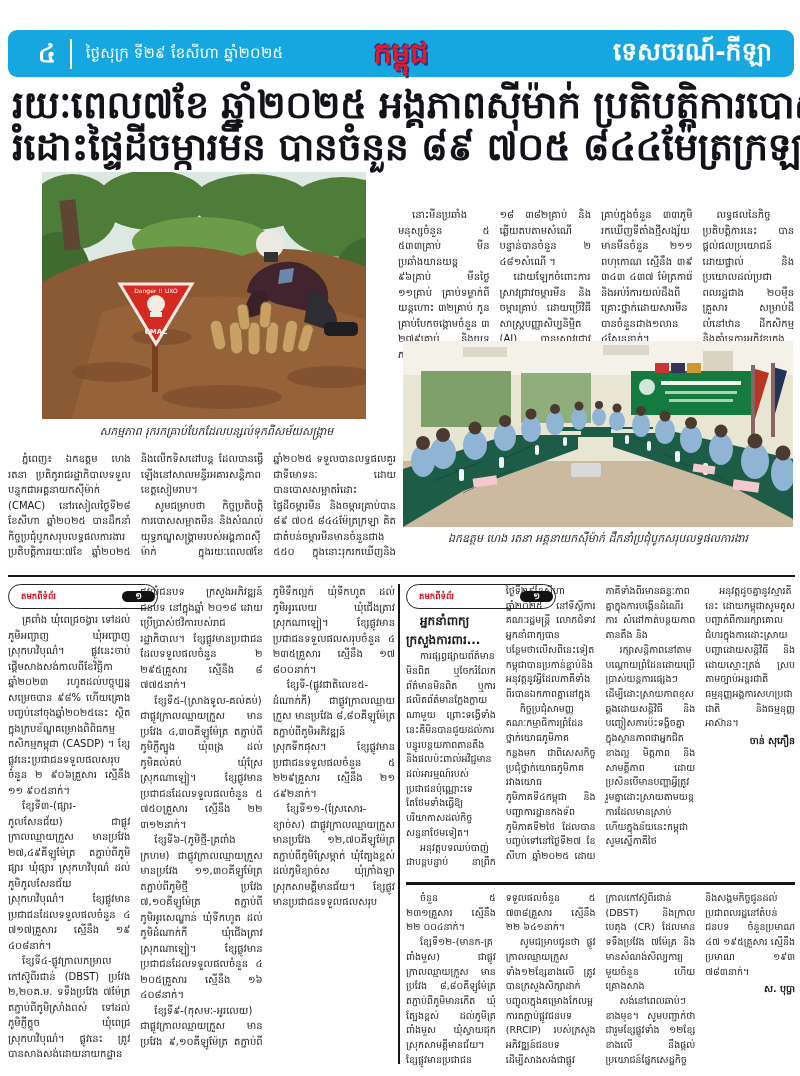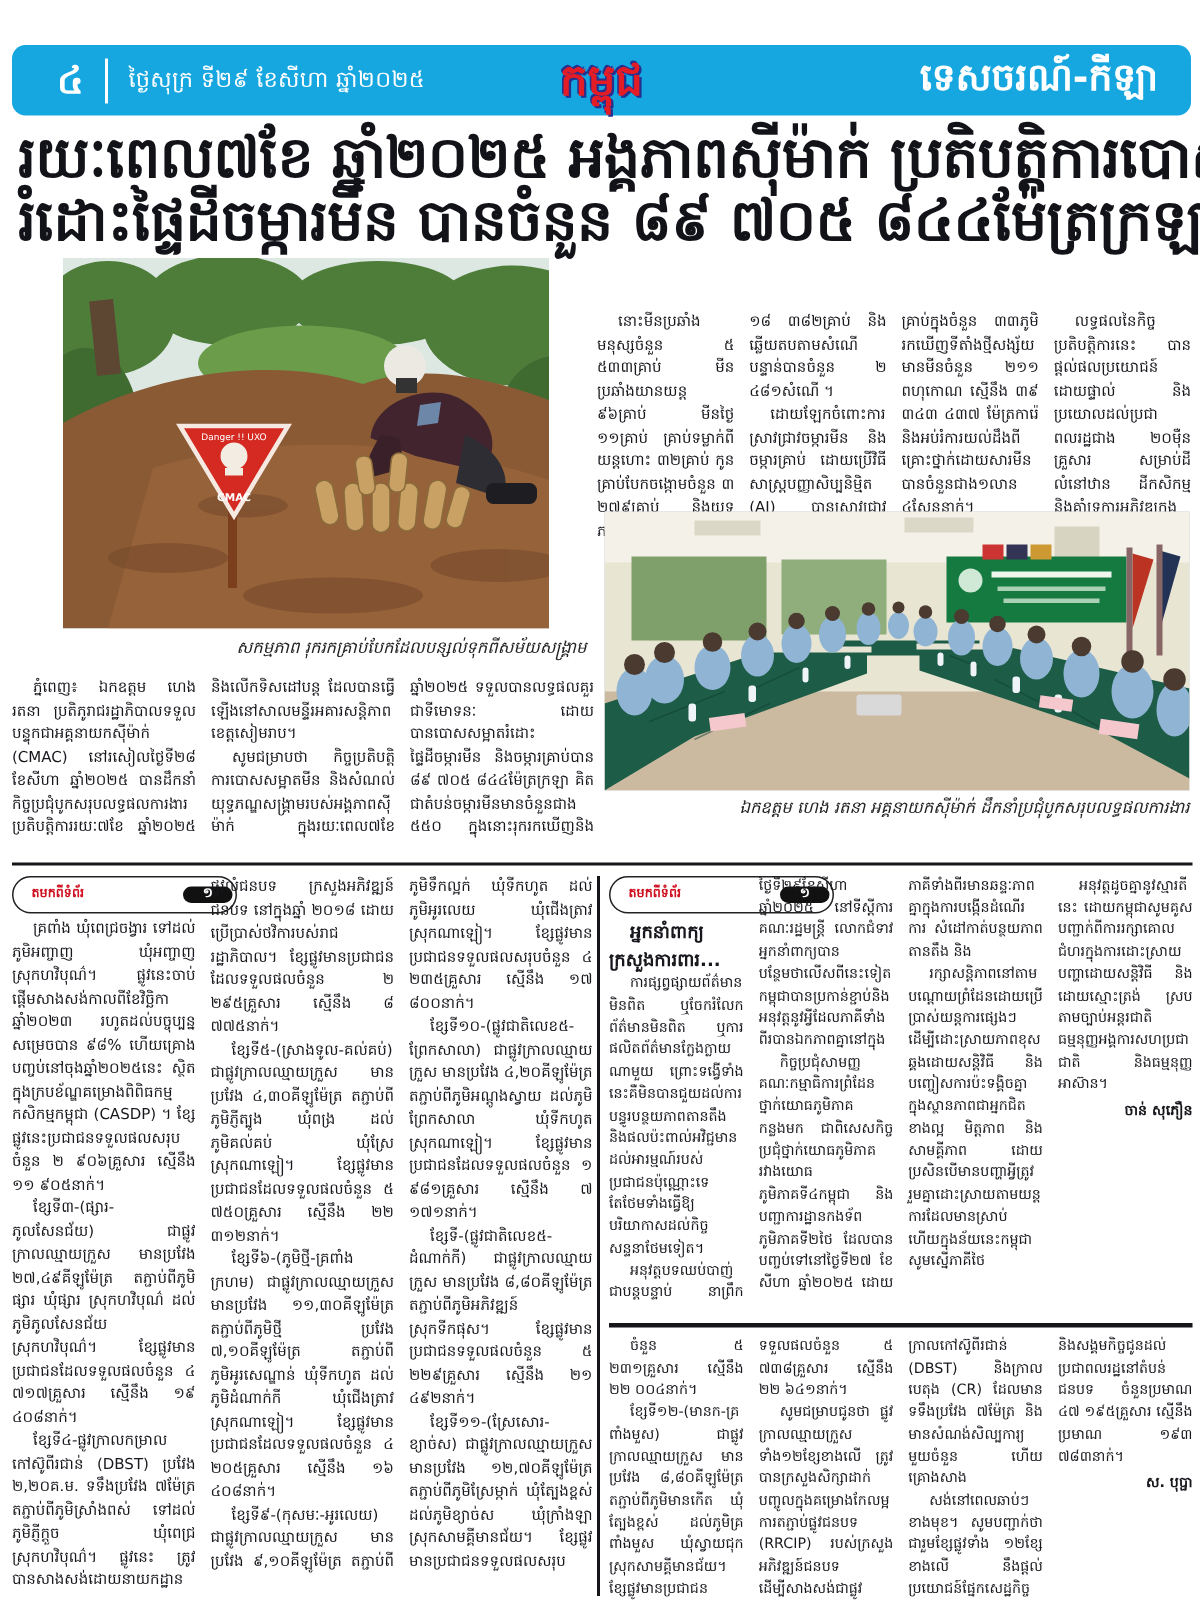--- a/index.html
+++ b/index.html
@@ -19,21 +19,21 @@
   
   .headline{position:absolute;left:12px;top:84px;width:776px;height:86px;
             font-weight:800;color:#121219;text-align:center;}
   .headline .hl{font-size:38px;line-height:42px;white-space:nowrap;letter-spacing:-.5px;}
 
   
   .photo{position:absolute;overflow:hidden;background:#ccc;}
   .photo svg{display:block;}
   #photo-left{left:42px;top:172px;width:324px;height:247px;}
   #photo-right{left:403px;top:341px;width:390px;height:186px;}
-  .caption{position:absolute;font-size:11px;font-style:italic;text-align:right;color:#222;}
+  .caption{position:absolute;font-size:11px;font-style:italic;text-align:center;color:#222;}
   #cap-left{left:42px;top:424px;width:349px;}
   #cap-right{left:403px;top:531px;width:390px;}
 
   
   .cols{position:absolute;column-gap:10px;column-fill:auto;overflow:hidden;
         font-size:10px;line-height:1.55;text-align:justify;}
   .cols p{margin:0;text-indent:14px;}
   #top-right-cols{left:398px;top:171px;width:396px;height:165px;columns:4;font-size:10px;margin-top:36px;}
   #mid-left-cols{left:8px;top:451px;width:388px;height:120px;columns:3;}
   #lower-left-cols{left:8px;top:584px;width:387px;height:480px;columns:3;}
@@ -256,21 +256,20 @@
       <span class="cont-text">តមកពីទំព័រ</span>
       <span class="cont-num">១</span>
     </div>
     <div>
         <p>គ្រពាំង ឃុំពេជ្រចង្វារ ទៅដល់ភូមិអញ្ចាញ ឃុំអញ្ចាញ ស្រុកហវិបុណ៌។ ផ្លូវនេះចាប់ផ្ដើមសាងសង់កាលពីខែវិច្ឆិកា ឆ្នាំ២០២៣ រហូតដល់បច្ចុប្បន្នសម្រេចបាន ៩៨% ហើយគ្រោងបញ្ចប់នៅចុងឆ្នាំ២០២៥នេះ ស្ថិតក្នុងក្របខ័ណ្ឌគម្រោងពិពិធកម្មកសិកម្មកម្ពុជា (CASDP) ។ ខ្សែផ្លូវនេះប្រជាជនទទួលផលសរុបចំនួន ២ ៩០៦គ្រួសារ ស្មើនឹង ១១ ៩០៥នាក់។</p>
         <p>ខ្សែទី៣-(ផ្សារ-ភូលសែនជ័យ) ជាផ្លូវក្រាលឈ្មាយក្រួស មានប្រវែង ២៧,៤៩គីឡូម៉ែត្រ តភ្ជាប់ពីភូមិផ្សារ ឃុំផ្សារ ស្រុកហវិបុណ៌ ដល់ភូមិភូលសែនជ័យ ស្រុកហវិបុណ៌។ ខ្សែផ្លូវមានប្រជាជនដែលទទួលផលចំនួន ៤ ៧១៧គ្រួសារ ស្មើនឹង ១៩ ៤០៨នាក់។</p>
         <p>ខ្សែទី៤-ផ្លូវក្រាលកម្រាលកៅស៊ូពីរជាន់ (DBST) ប្រវែង ២,២០គ.ម. ទទឹងប្រវែង ៧ម៉ែត្រ តភ្ជាប់ពីភូមិស្រាំងពស់ ទៅដល់ភូមិភ្ញីក្តួច ឃុំពេជ្រ ស្រុកហវិបុណ៌។ ផ្លូវនេះ ត្រូវបានសាងសង់ដោយនាយកដ្ឋានផ្លូវលំជនបទ ក្រសួងអភិវឌ្ឍន៍ជនបទ នៅក្នុងឆ្នាំ ២០១៨ ដោយប្រើប្រាស់ថវិការបស់រាជរដ្ឋាភិបាល។ ខ្សែផ្លូវមានប្រជាជនដែលទទួលផលចំនួន ២ ២៩៥គ្រួសារ ស្មើនឹង ៨ ៧៧៥នាក់។</p>
         <p>ខ្សែទី៥-(ស្រាងទូល-គល់គប់) ជាផ្លូវក្រាលឈ្មាយក្រួស មានប្រវែង ៤,៣០គីឡូម៉ែត្រ តភ្ជាប់ពីភូមិភ្ញីត្បូង ឃុំពង្រ ដល់ភូមិគល់គប់ ឃុំស្រែ ស្រុកណាឡៀ។ ខ្សែផ្លូវមានប្រជាជនដែលទទួលផលចំនួន ៥ ៧៥០គ្រួសារ ស្មើនឹង ២២ ៣១២នាក់។</p>
         <p>ខ្សែទី៦-(ភូមិថ្មី-គ្រពាំងក្រហម) ជាផ្លូវក្រាលឈ្មាយក្រួស មានប្រវែង ១១,៣០គីឡូម៉ែត្រ តភ្ជាប់ពីភូមិថ្មី ប្រវែង ៧,១០គីឡូម៉ែត្រ តភ្ជាប់ពីភូមិអូរសេណ្ឌាន់ ឃុំទីកហូត ដល់ភូមិដំណាក់កី ឃុំជើងត្រាវ ស្រុកណាឡៀ។ ខ្សែផ្លូវមានប្រជាជនដែលទទួលផលចំនួន ៤ ២០៥គ្រួសារ ស្មើនឹង ១៦ ៤០៨នាក់។</p>
         <p>ខ្សែទី៩-(កុសមៈ-អូរលេយ) ជាផ្លូវក្រាលឈ្មាយក្រួស មានប្រវែង ៩,១០គីឡូម៉ែត្រ តភ្ជាប់ពីភូមិទឹកល្អក់ ឃុំទីកហូត ដល់ភូមិអូរលេយ ឃុំជើងត្រាវ ស្រុកណាឡៀ។ ខ្សែផ្លូវមានប្រជាជនទទួលផលសរុបចំនួន ៤ ២៣៥គ្រួសារ ស្មើនឹង ១៧ ៨០០នាក់។</p>
-        <p>ខ្សែទី១០-(ផ្លូវជាតិលេខ៥-ព្រែកសាលា) ជាផ្លូវក្រាលឈ្មាយក្រួស មានប្រវែង ៤,២០គីឡូម៉ែត្រ តភ្ជាប់ពីភូមិអណ្ដូងស្វាយ ដល់ភូមិព្រែកសាលា ឃុំទីកហូត ស្រុកណាឡៀ។ ខ្សែផ្លូវមានប្រជាជនដែលទទួលផលចំនួន ១ ៩៨១គ្រួសារ ស្មើនឹង ៧ ១៧១នាក់។</p>
         <p>ខ្សែទី-(ផ្លូវជាតិលេខ៥-ដំណាក់កី) ជាផ្លូវក្រាលឈ្មាយក្រួស មានប្រវែង ៨,៨០គីឡូម៉ែត្រ តភ្ជាប់ពីភូមិអភិវឌ្ឍន៍ ស្រុកទីកផុស។ ខ្សែផ្លូវមានប្រជាជនទទួលផលចំនួន ៥ ២២៩គ្រួសារ ស្មើនឹង ២១ ៤៩២នាក់។</p>
         <p>ខ្សែទី១១-(ស្រែសោរ-ខ្យាច់ស) ជាផ្លូវក្រាលឈ្មាយក្រួស មានប្រវែង ១២,៧០គីឡូម៉ែត្រ តភ្ជាប់ពីភូមិស្រែម្កាក់ ឃុំត្បែងខ្ពស់ ដល់ភូមិខ្យាច់ស ឃុំក្រាំងឡា ស្រុកសាមគ្គីមានជ័យ។ ខ្សែផ្លូវមានប្រជាជនទទួលផលសរុប</p>
       </div>
   </div>
 
   <div class="cols" id="lower-right-cols">
     <div class="cont-pill">
       <span class="cont-text">តមកពីទំព័រ</span>
       <span class="cont-num">១</span>
     </div>

